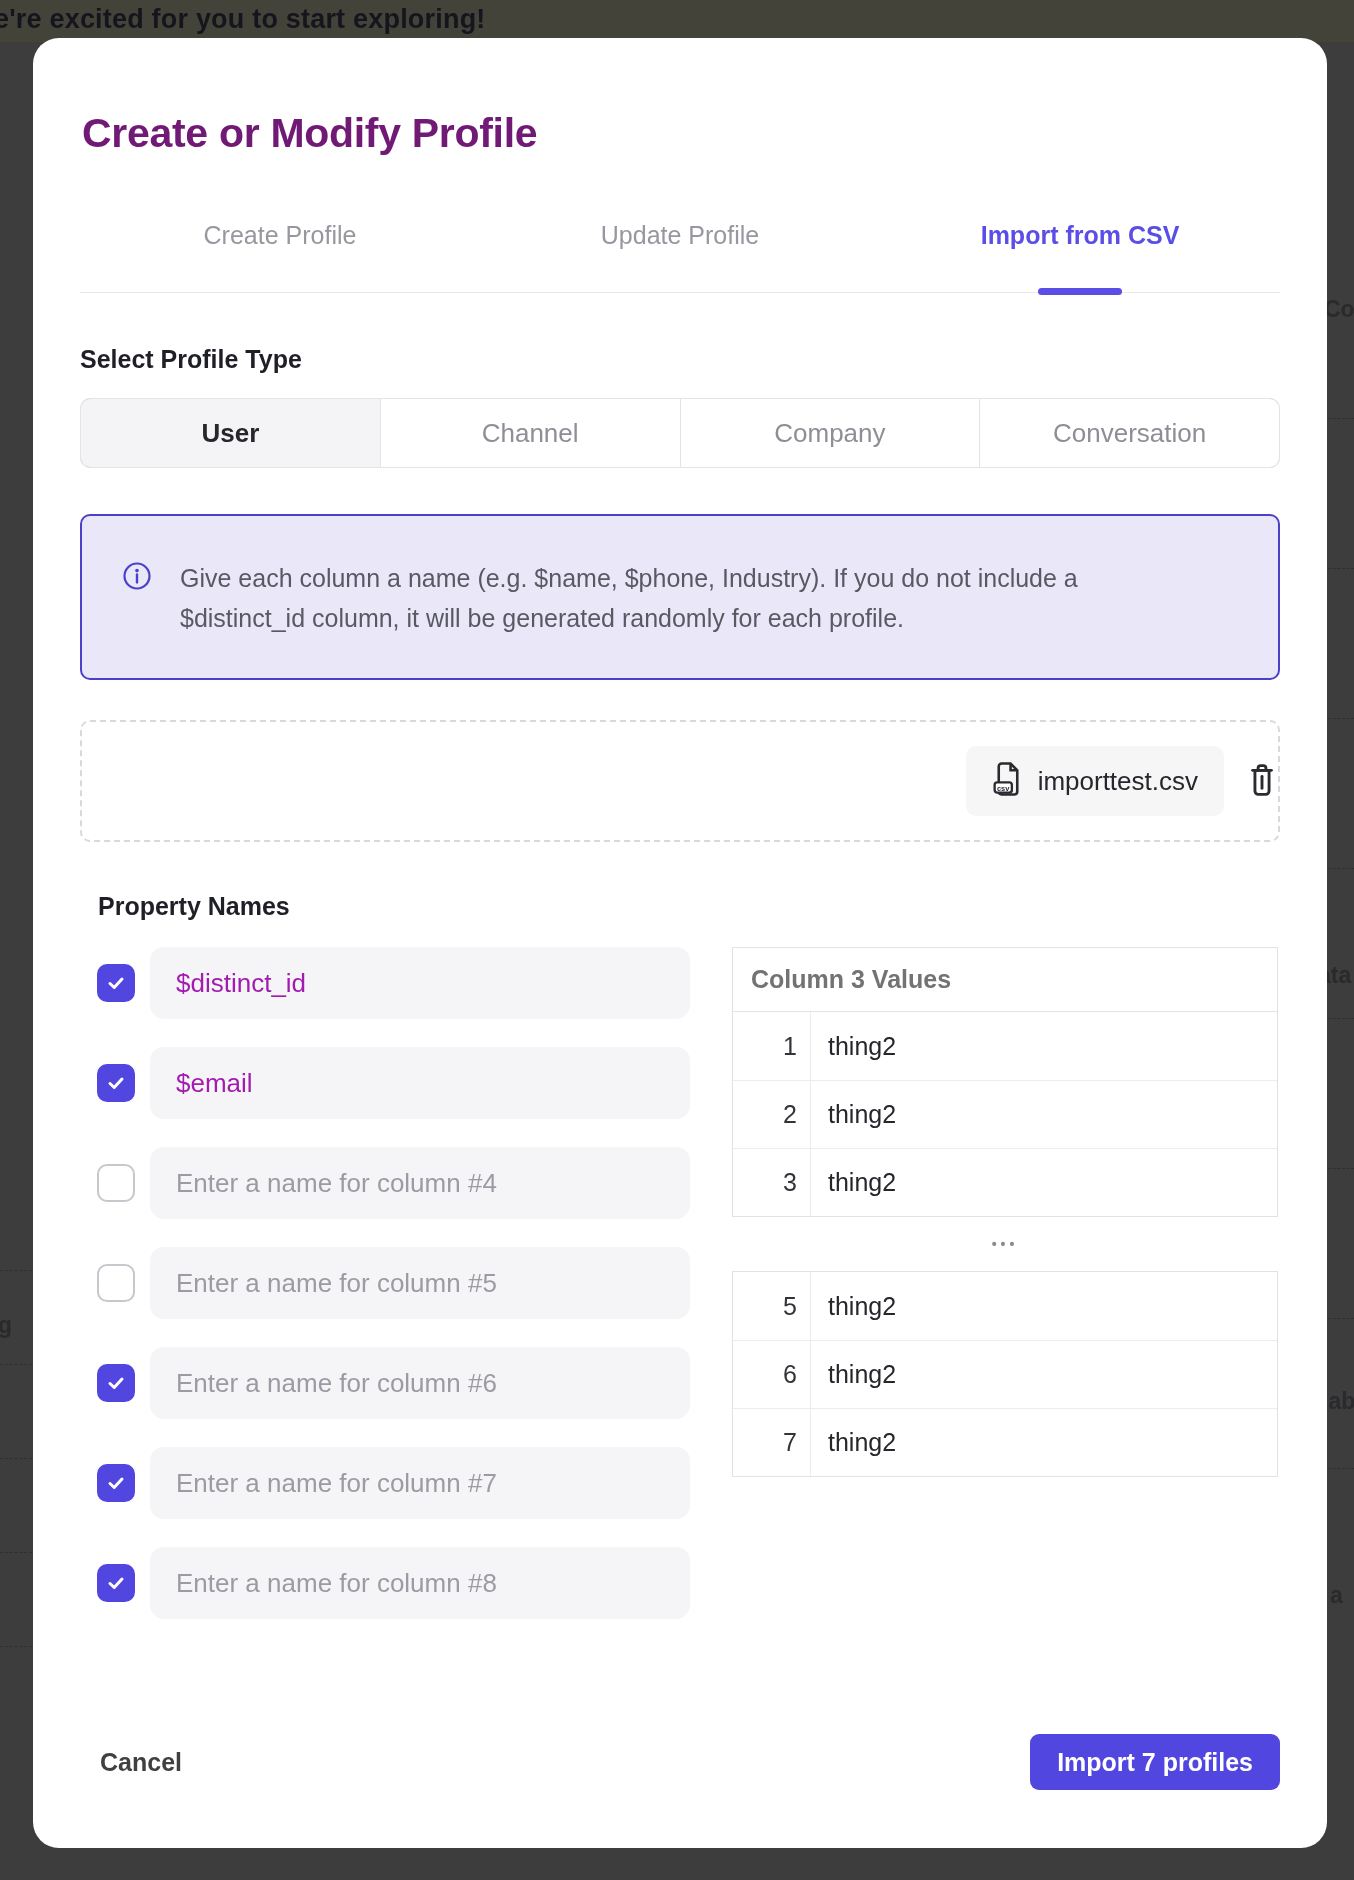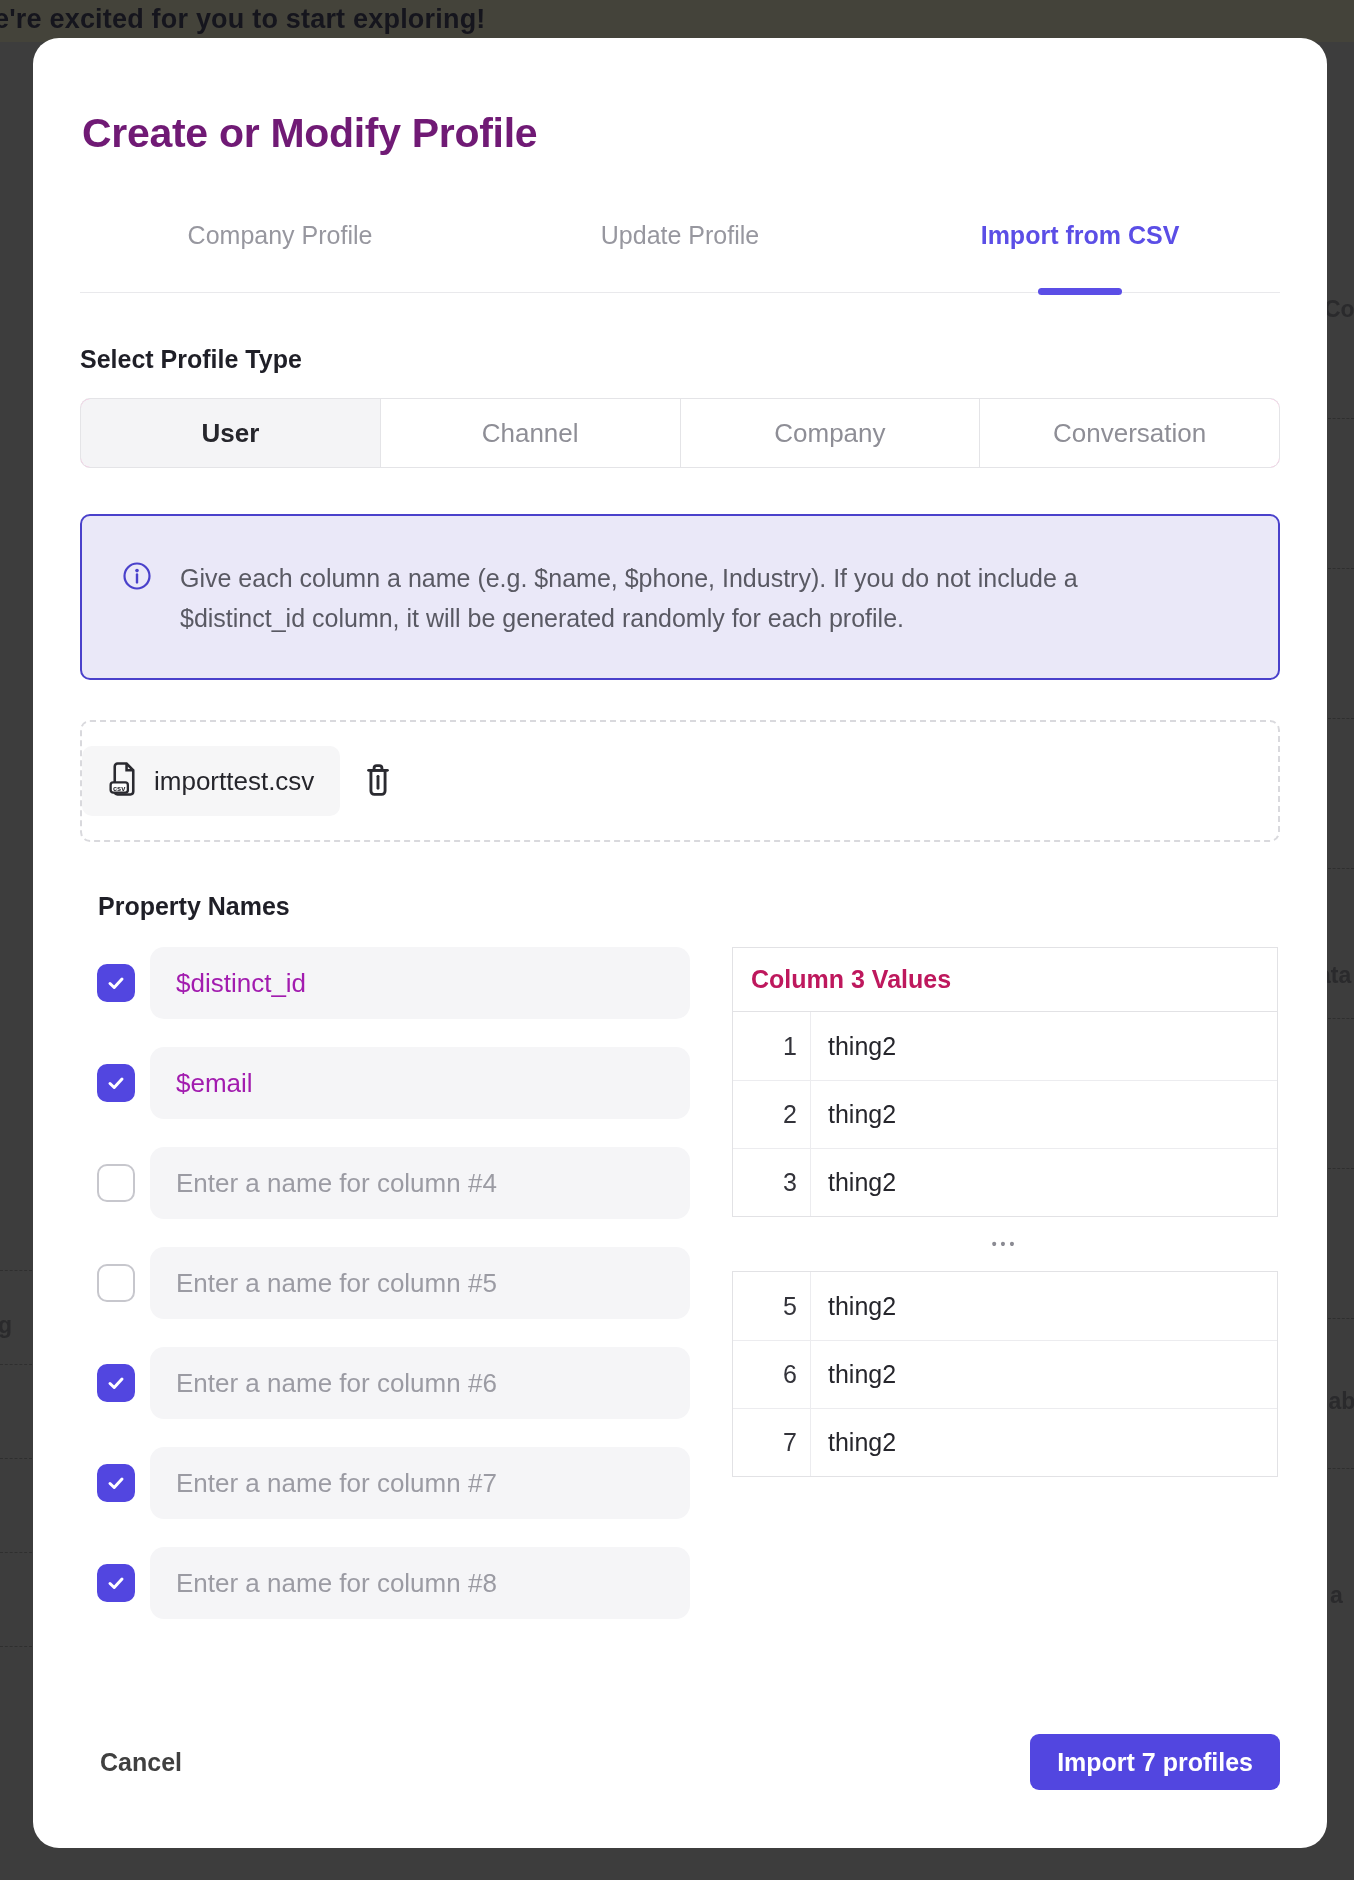--- a/index.html
+++ b/index.html
@@ -87,21 +87,21 @@
   .info-box .icon { flex:none; margin-top:3px; }
   .info-text {
     margin-left:28px; max-width:990px;
     font-size:25px; line-height:40px; color:#595963;
   }
 
   
   .dropzone {
     margin-top:40px; height:122px;
     border:2px dashed #d9d9dd; border-radius:10px;
-    display:flex; align-items:center; justify-content:flex-start;
+    display:flex; align-items:center; justify-content:flex-end;
     cursor:pointer;
   }
   .file-pill {
     display:flex; align-items:center; gap:14px;
     background:#f6f6f7; border-radius:10px; padding:15px 26px;
   }
   .file-name { font-size:26px; color:#26262c; }
   .trash-btn {
     margin-left:22px; background:none; border:none; cursor:pointer;
     display:flex; align-items:center;
@@ -126,21 +126,21 @@
     font-family:"Liberation Sans", sans-serif;
     font-size:26px; color:#a21caf; outline:none;
   }
   .prop-input::placeholder { color:#9b9ba3; opacity:1; }
   .prop-input.focused { border-color:#5246e0; }
 
   .preview { width:546px; margin-left:42px; }
   .tbl-block { border:1px solid #e2e2e5; }
   .tbl-header {
     height:64px; display:flex; align-items:center; padding-left:18px;
-    font-size:25px; font-weight:600; color:#be185d;
+    font-size:25px; font-weight:600; color:#737373;
     border-bottom:1px solid #e2e2e5;
   }
   .tbl-row { display:flex; height:68px; }
   .tbl-row + .tbl-row { border-top:1px solid #ececef; }
   .tbl-num {
     flex:none; width:78px; display:flex; align-items:center; justify-content:flex-end;
     padding-right:13px; font-size:25px; color:#33333a;
     border-right:1px solid #ececef;
   }
   .tbl-val {
@@ -193,21 +193,21 @@
 <div class="bg-line l" style="top:1458px"></div>
 <div class="bg-line l" style="top:1552px"></div>
 <div class="bg-line l" style="top:1646px"></div>
 
 <div class="modal">
 
   <h1 class="modal-title">Create or Modify Profile</h1>
 
   <div class="tabs">
     <div class="tab">
-      <span>Company Profile</span>
+      <span>Create Profile</span>
       
     </div>
     <div class="tab">
       <span>Update Profile</span>
       
     </div>
     <div class="tab active">
       <span>Import from CSV</span>
       <span class="indicator"></span>
     </div>

